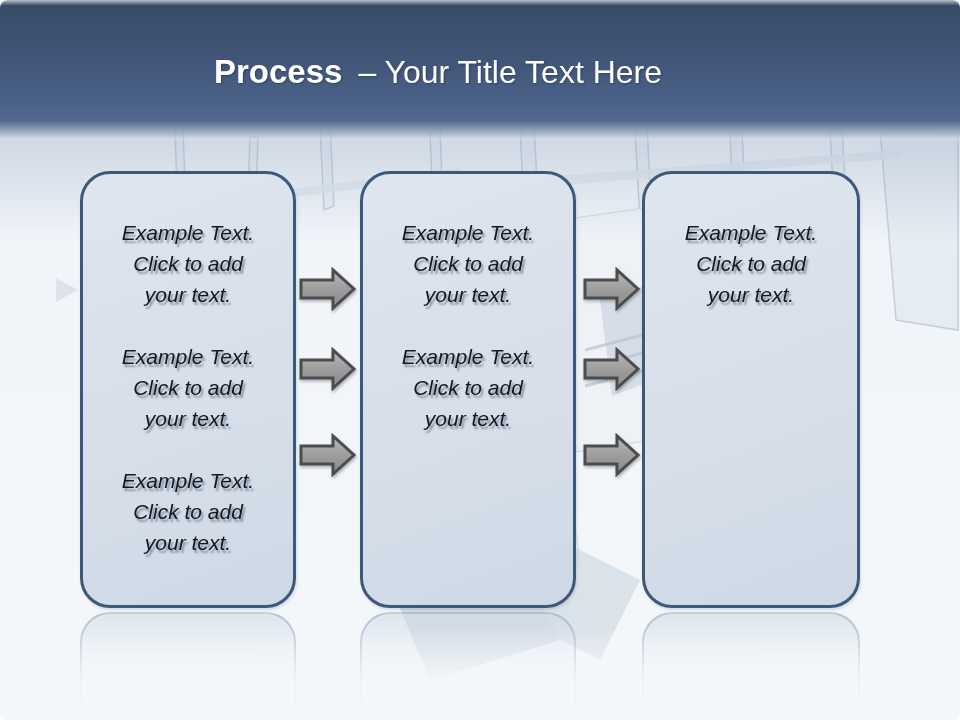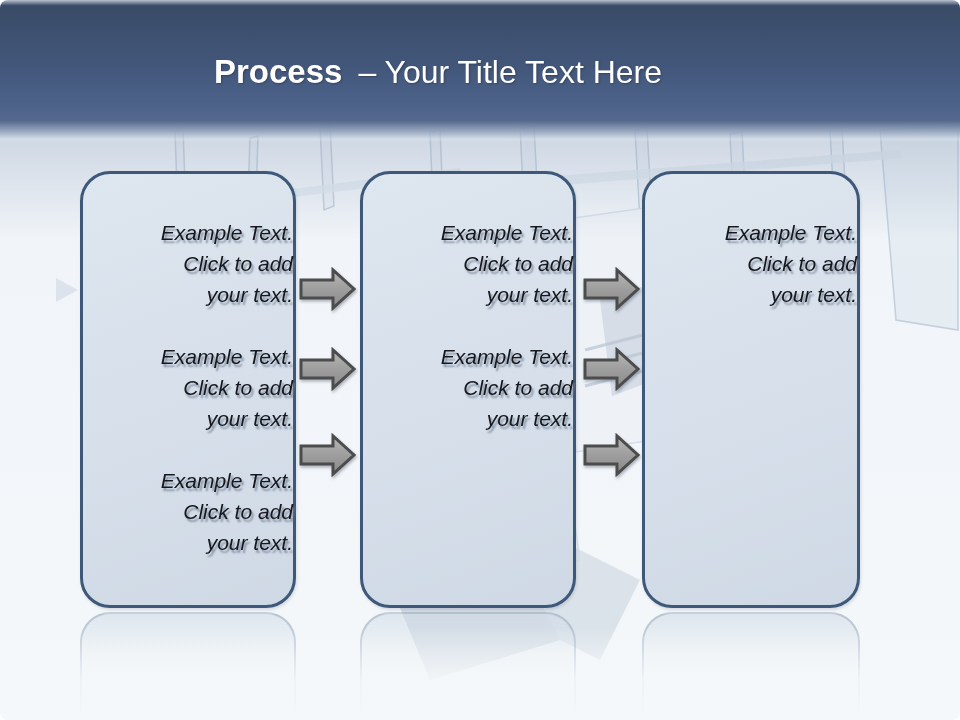--- a/index.html
+++ b/index.html
@@ -35,21 +35,21 @@
     border:3px solid #3d5878;border-radius:30px;
     background:linear-gradient(160deg,#dee6ef 0%,#d6dfea 55%,#cfd9e5 100%);
     box-shadow:1px 2px 3px rgba(70,90,115,0.18);
     padding-top:43px;
   }
   .box-1{left:80px;width:216px;}
   .box-2{left:360px;width:216px;}
   .box-3{left:642px;width:218px;}
   .para{
     font-style:italic;font-weight:500;font-size:21px;line-height:31px;
-    color:#16181d;text-align:right;white-space:pre-line;
+    color:#16181d;text-align:center;white-space:pre-line;
     text-shadow:2px 3px 2px rgba(105,120,142,0.75);
     margin:0 0 31px 0;
   }
   .para:last-child{margin-bottom:0;}
   
   .arrow-col{position:absolute;top:0;width:58px;height:720px;pointer-events:none;}
   .arrow-col-1{left:299px;}
   .arrow-col-2{left:583px;}
   .arrow{position:absolute;left:0;filter:drop-shadow(1px 2px 1.5px rgba(80,92,108,0.45));}
   

